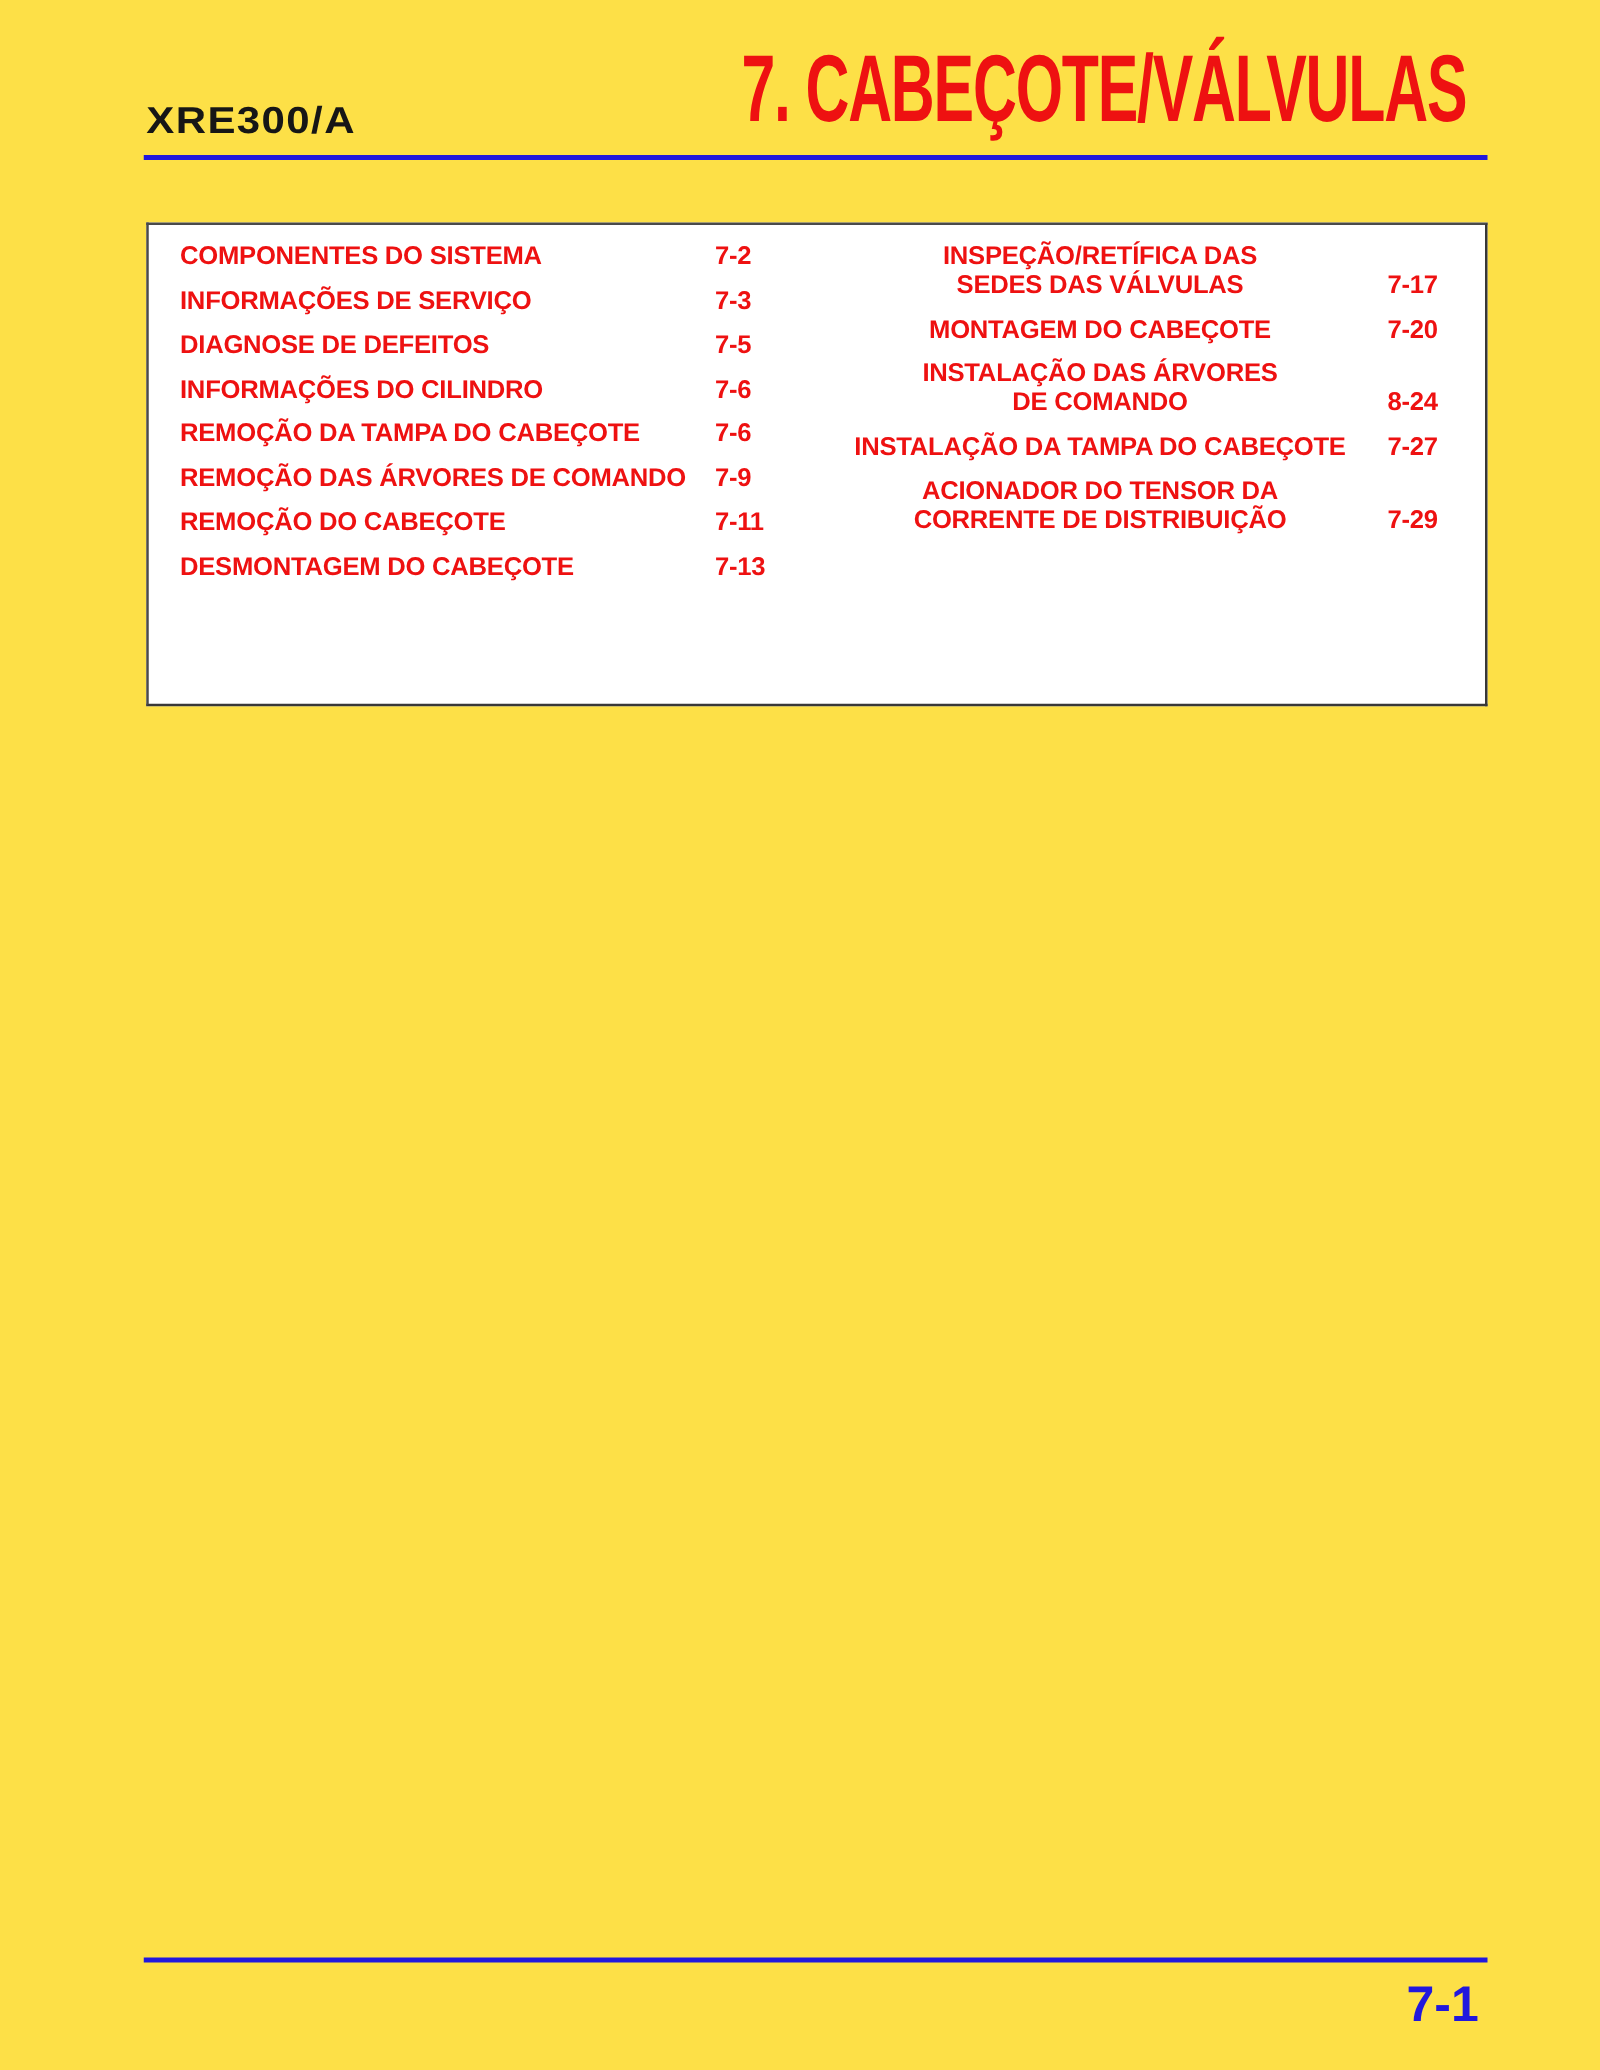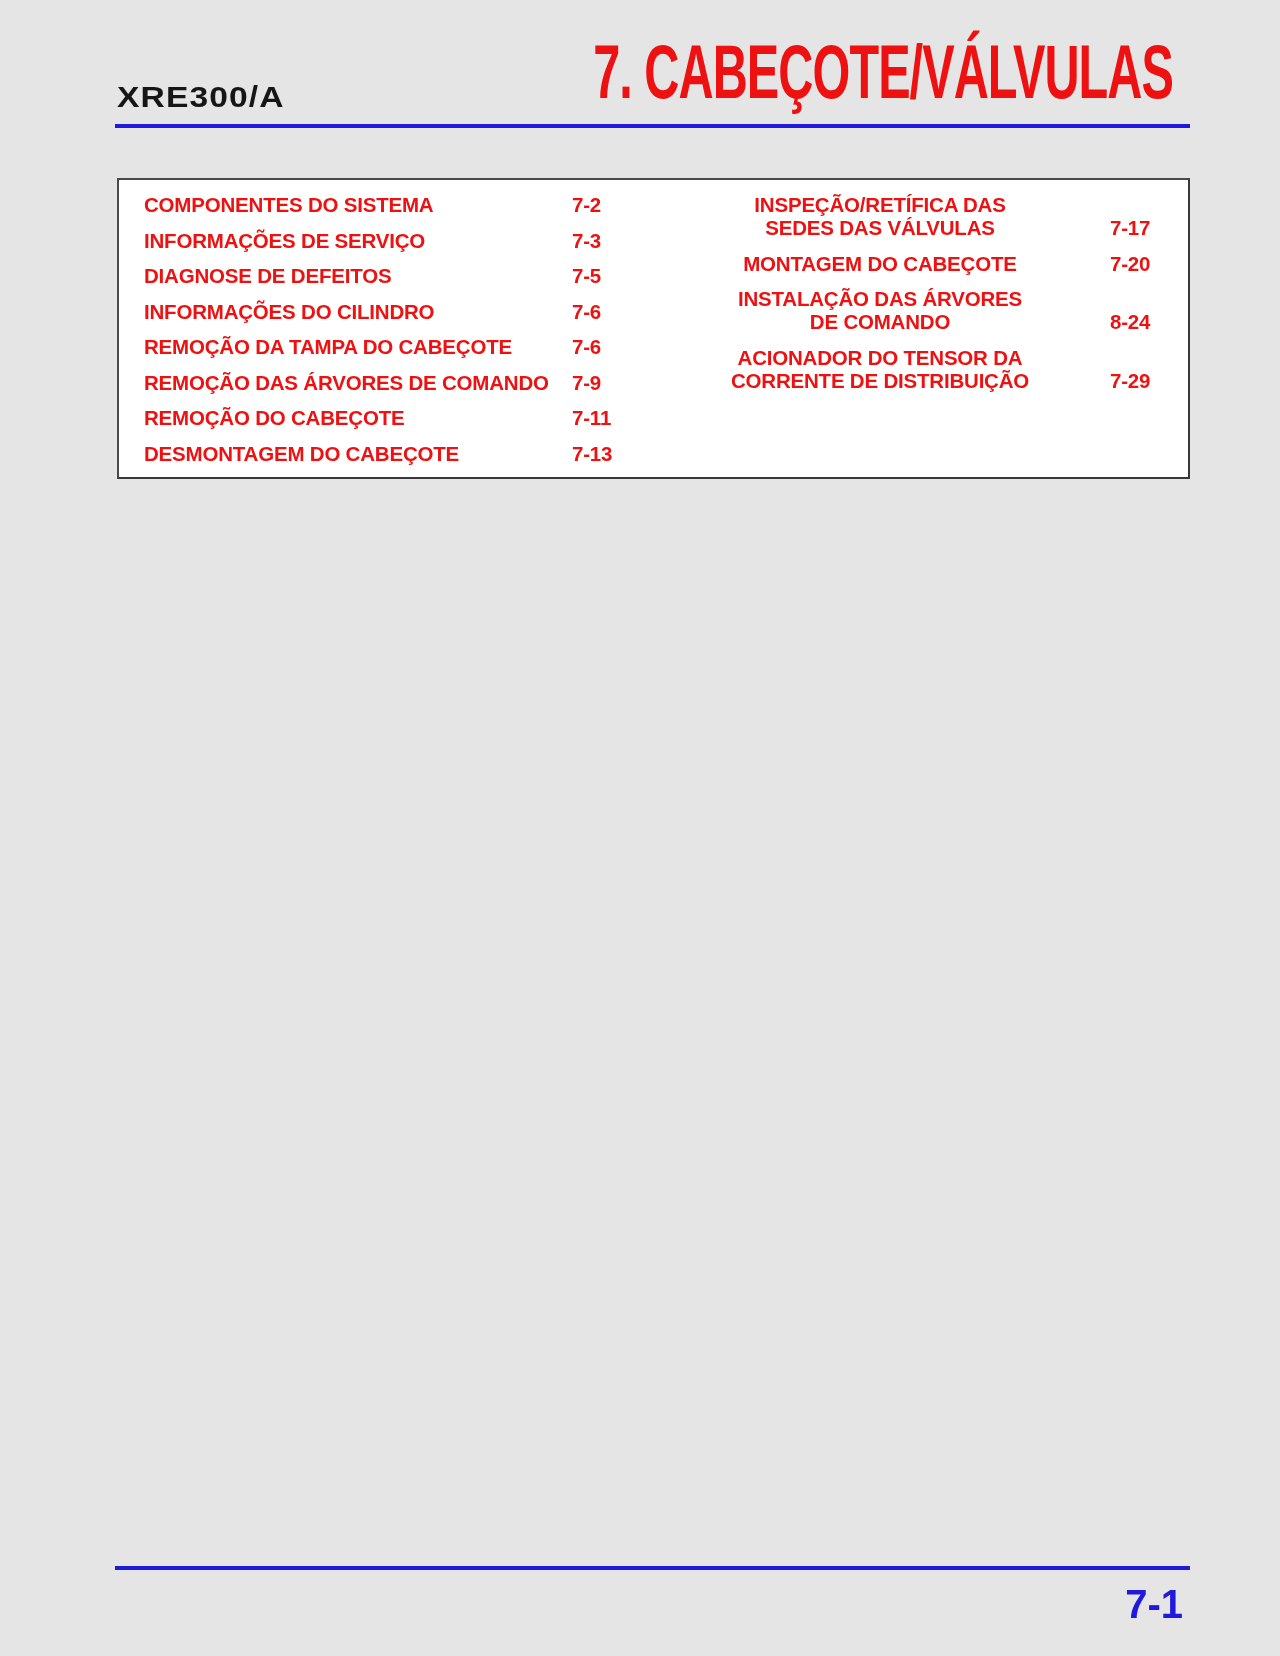--- a/index.html
+++ b/index.html
@@ -1,20 +1,20 @@
 <!DOCTYPE html>
 <html style="--accent-red: #ee1111; --accent-blue: #2118dd;"><head>
 <meta charset="utf-8">
 <style>
   html,body{margin:0;padding:0;background:#9a9a9a;}
   .page{
     position:relative;
     width:1280px;height:1656px;
     margin:0 auto;
-    background:#e5e5e5;
+    background:#fde047;
     font-family:"Liberation Sans","DejaVu Sans",sans-serif;
     overflow:hidden;
   }
   
   .model-code{
     position:absolute;left:117px;top:80px;
     font-size:30px;font-weight:700;color:#161616;
     letter-spacing:1px;
     transform:scaleX(1.12);transform-origin:left center;
     white-space:nowrap;
@@ -28,21 +28,21 @@
   }
   .rule{
     position:absolute;left:115px;width:1075px;height:4px;
     background:var(--accent-blue);
   }
   .rule.header-rule{top:124px;}
   .rule.footer-rule{top:1566px;}
   
   .toc-box{
     position:absolute;left:117px;top:178px;
-    width:1073px;height:301px;
+    width:1073px;height:387px;
     box-sizing:border-box;
     border:2px solid #4a4a4a;
     border-right-color:#383838;border-bottom-color:#383838;
     background:#ffffff;
   }
   .toc-col{position:absolute;top:13px;}
   .toc-col.left{left:25px;}
   .toc-col.right{left:531px;}
   .toc-row{
     display:flex;align-items:flex-end;
@@ -118,20 +118,24 @@
       <div class="toc-row">
         <span class="toc-label">MONTAGEM DO CABEÇOTE</span>
         <span class="toc-page">7-20</span>
       </div>
       <div class="toc-row">
         <span class="toc-label">INSTALAÇÃO DAS ÁRVORES
 DE COMANDO</span>
         <span class="toc-page">8-24</span>
       </div>
       <div class="toc-row">
+        <span class="toc-label">INSTALAÇÃO DA TAMPA DO CABEÇOTE</span>
+        <span class="toc-page">7-27</span>
+      </div>
+      <div class="toc-row">
         <span class="toc-label">ACIONADOR DO TENSOR DA
 CORRENTE DE DISTRIBUIÇÃO</span>
         <span class="toc-page">7-29</span>
       </div>
     </div>
 
   </div>
 
   <div class="rule footer-rule"></div>
   <div class="page-number">7-1</div>

